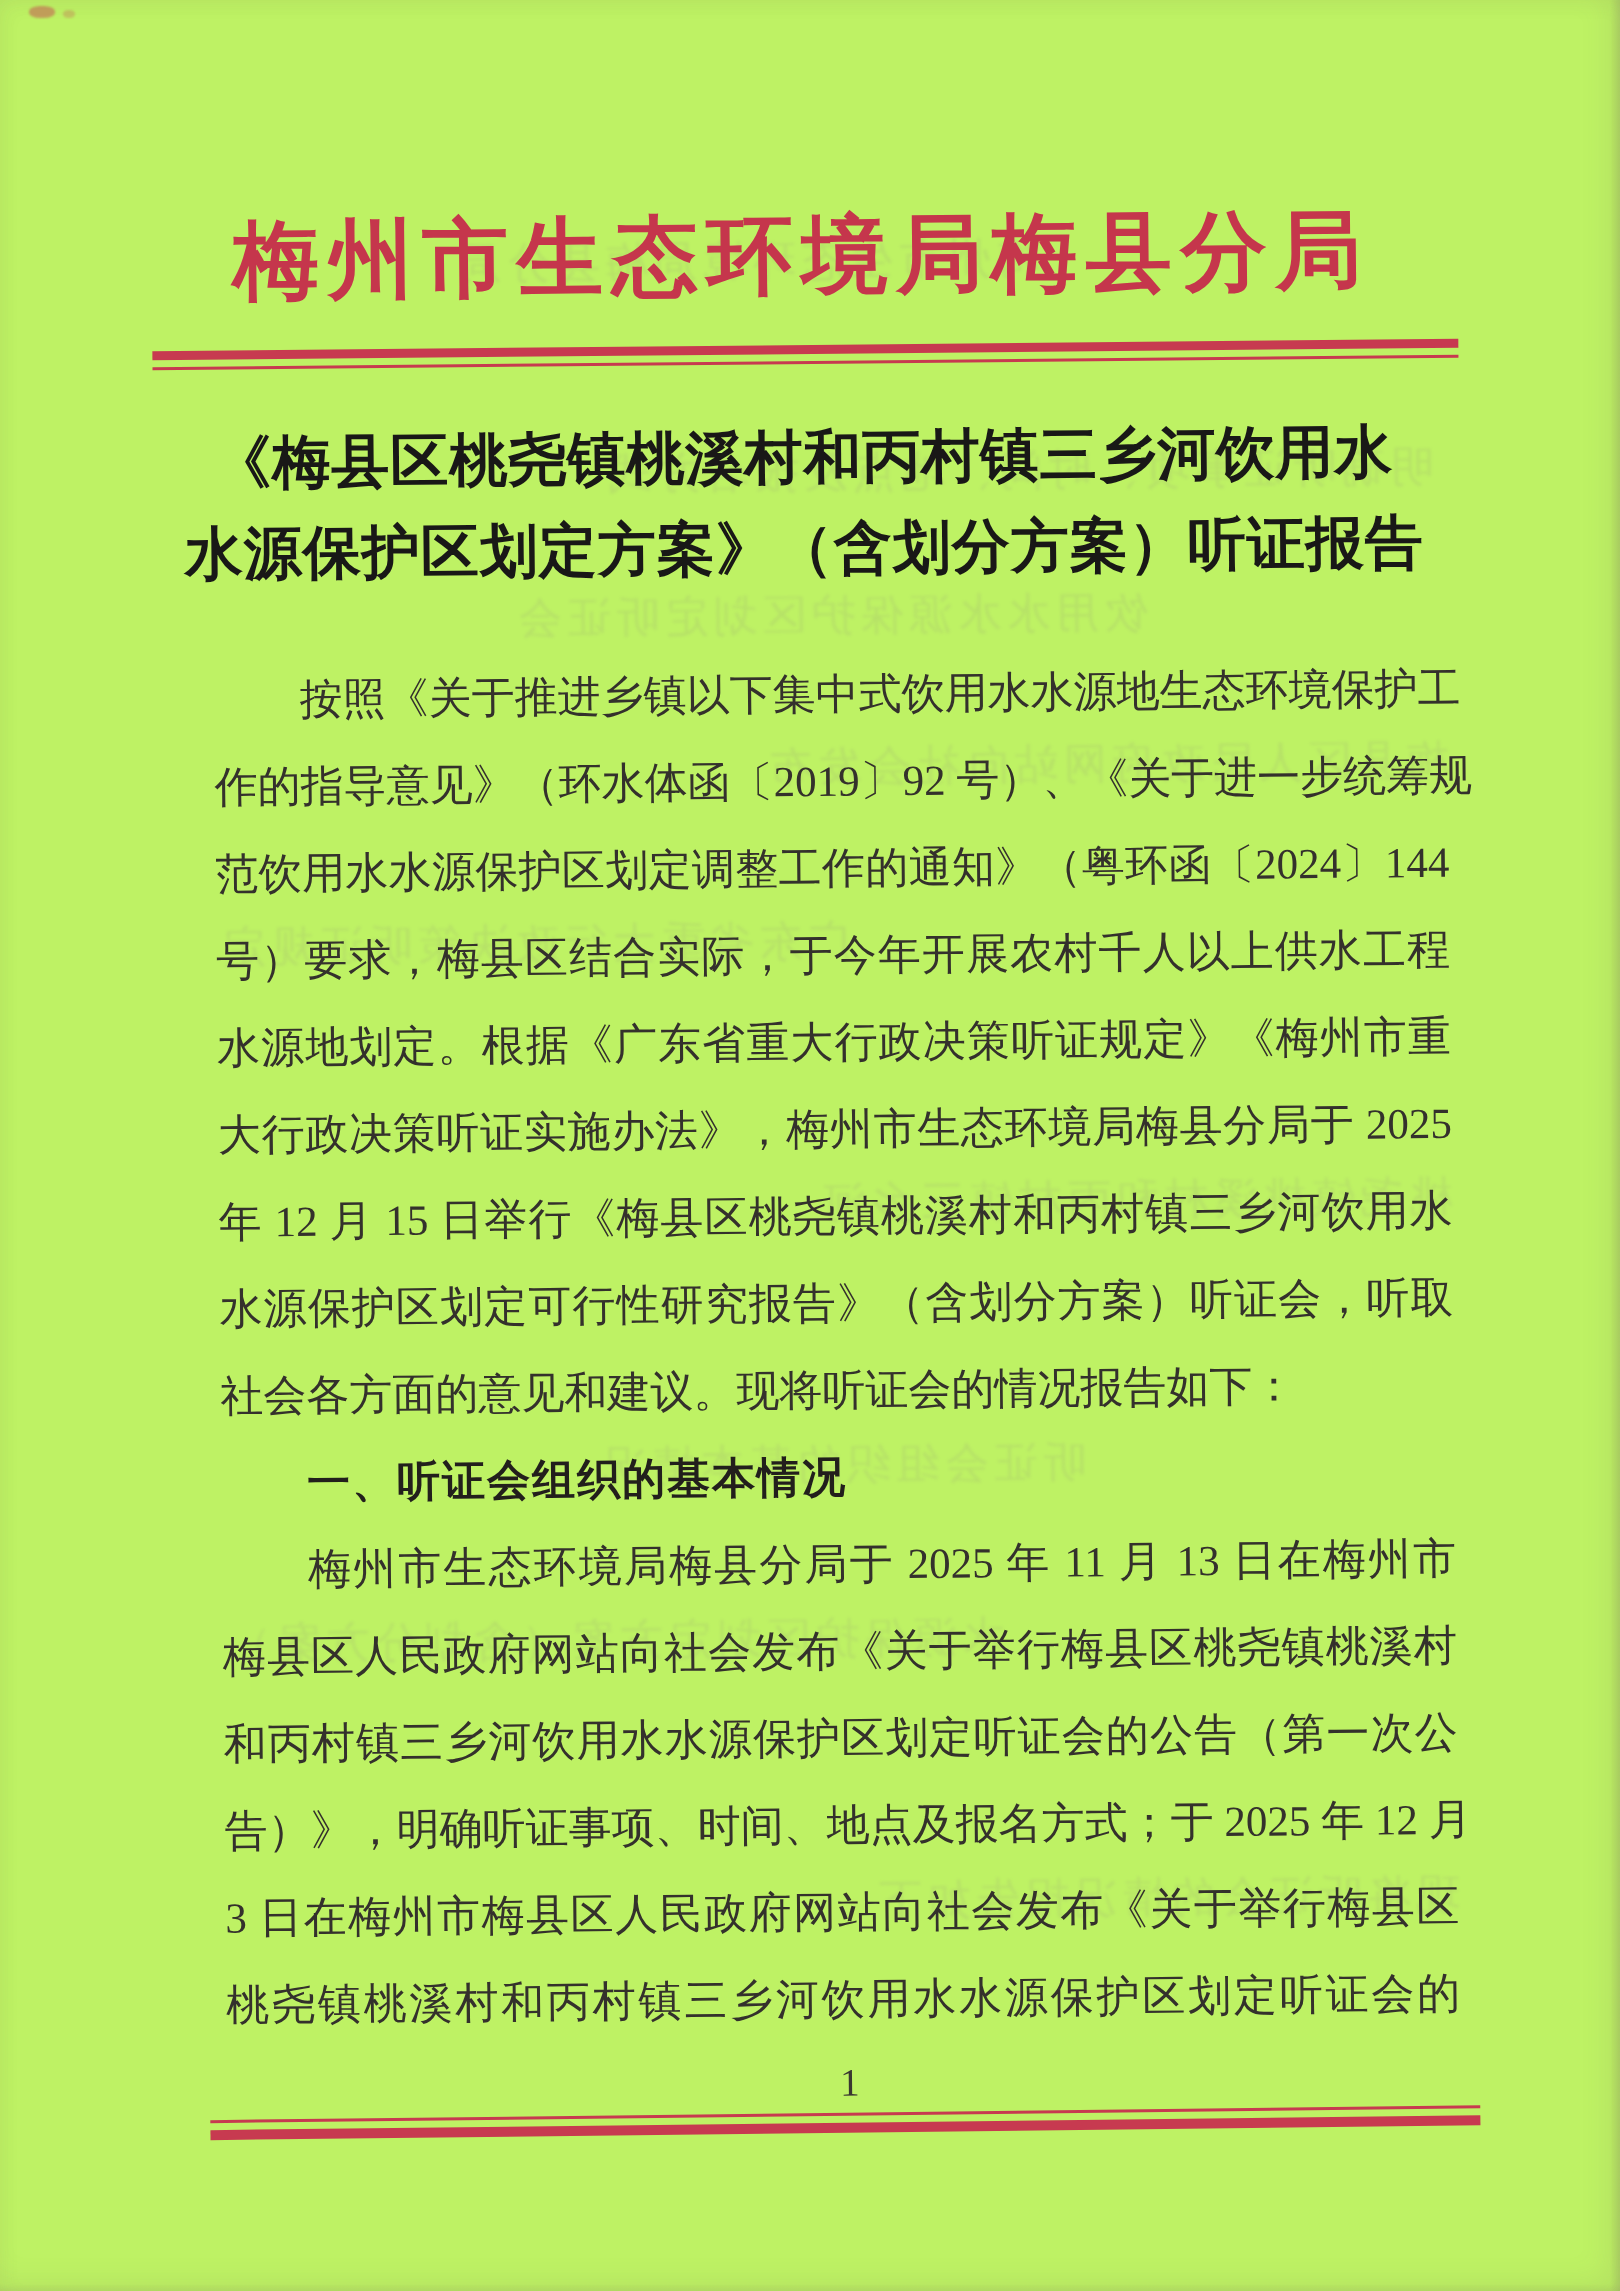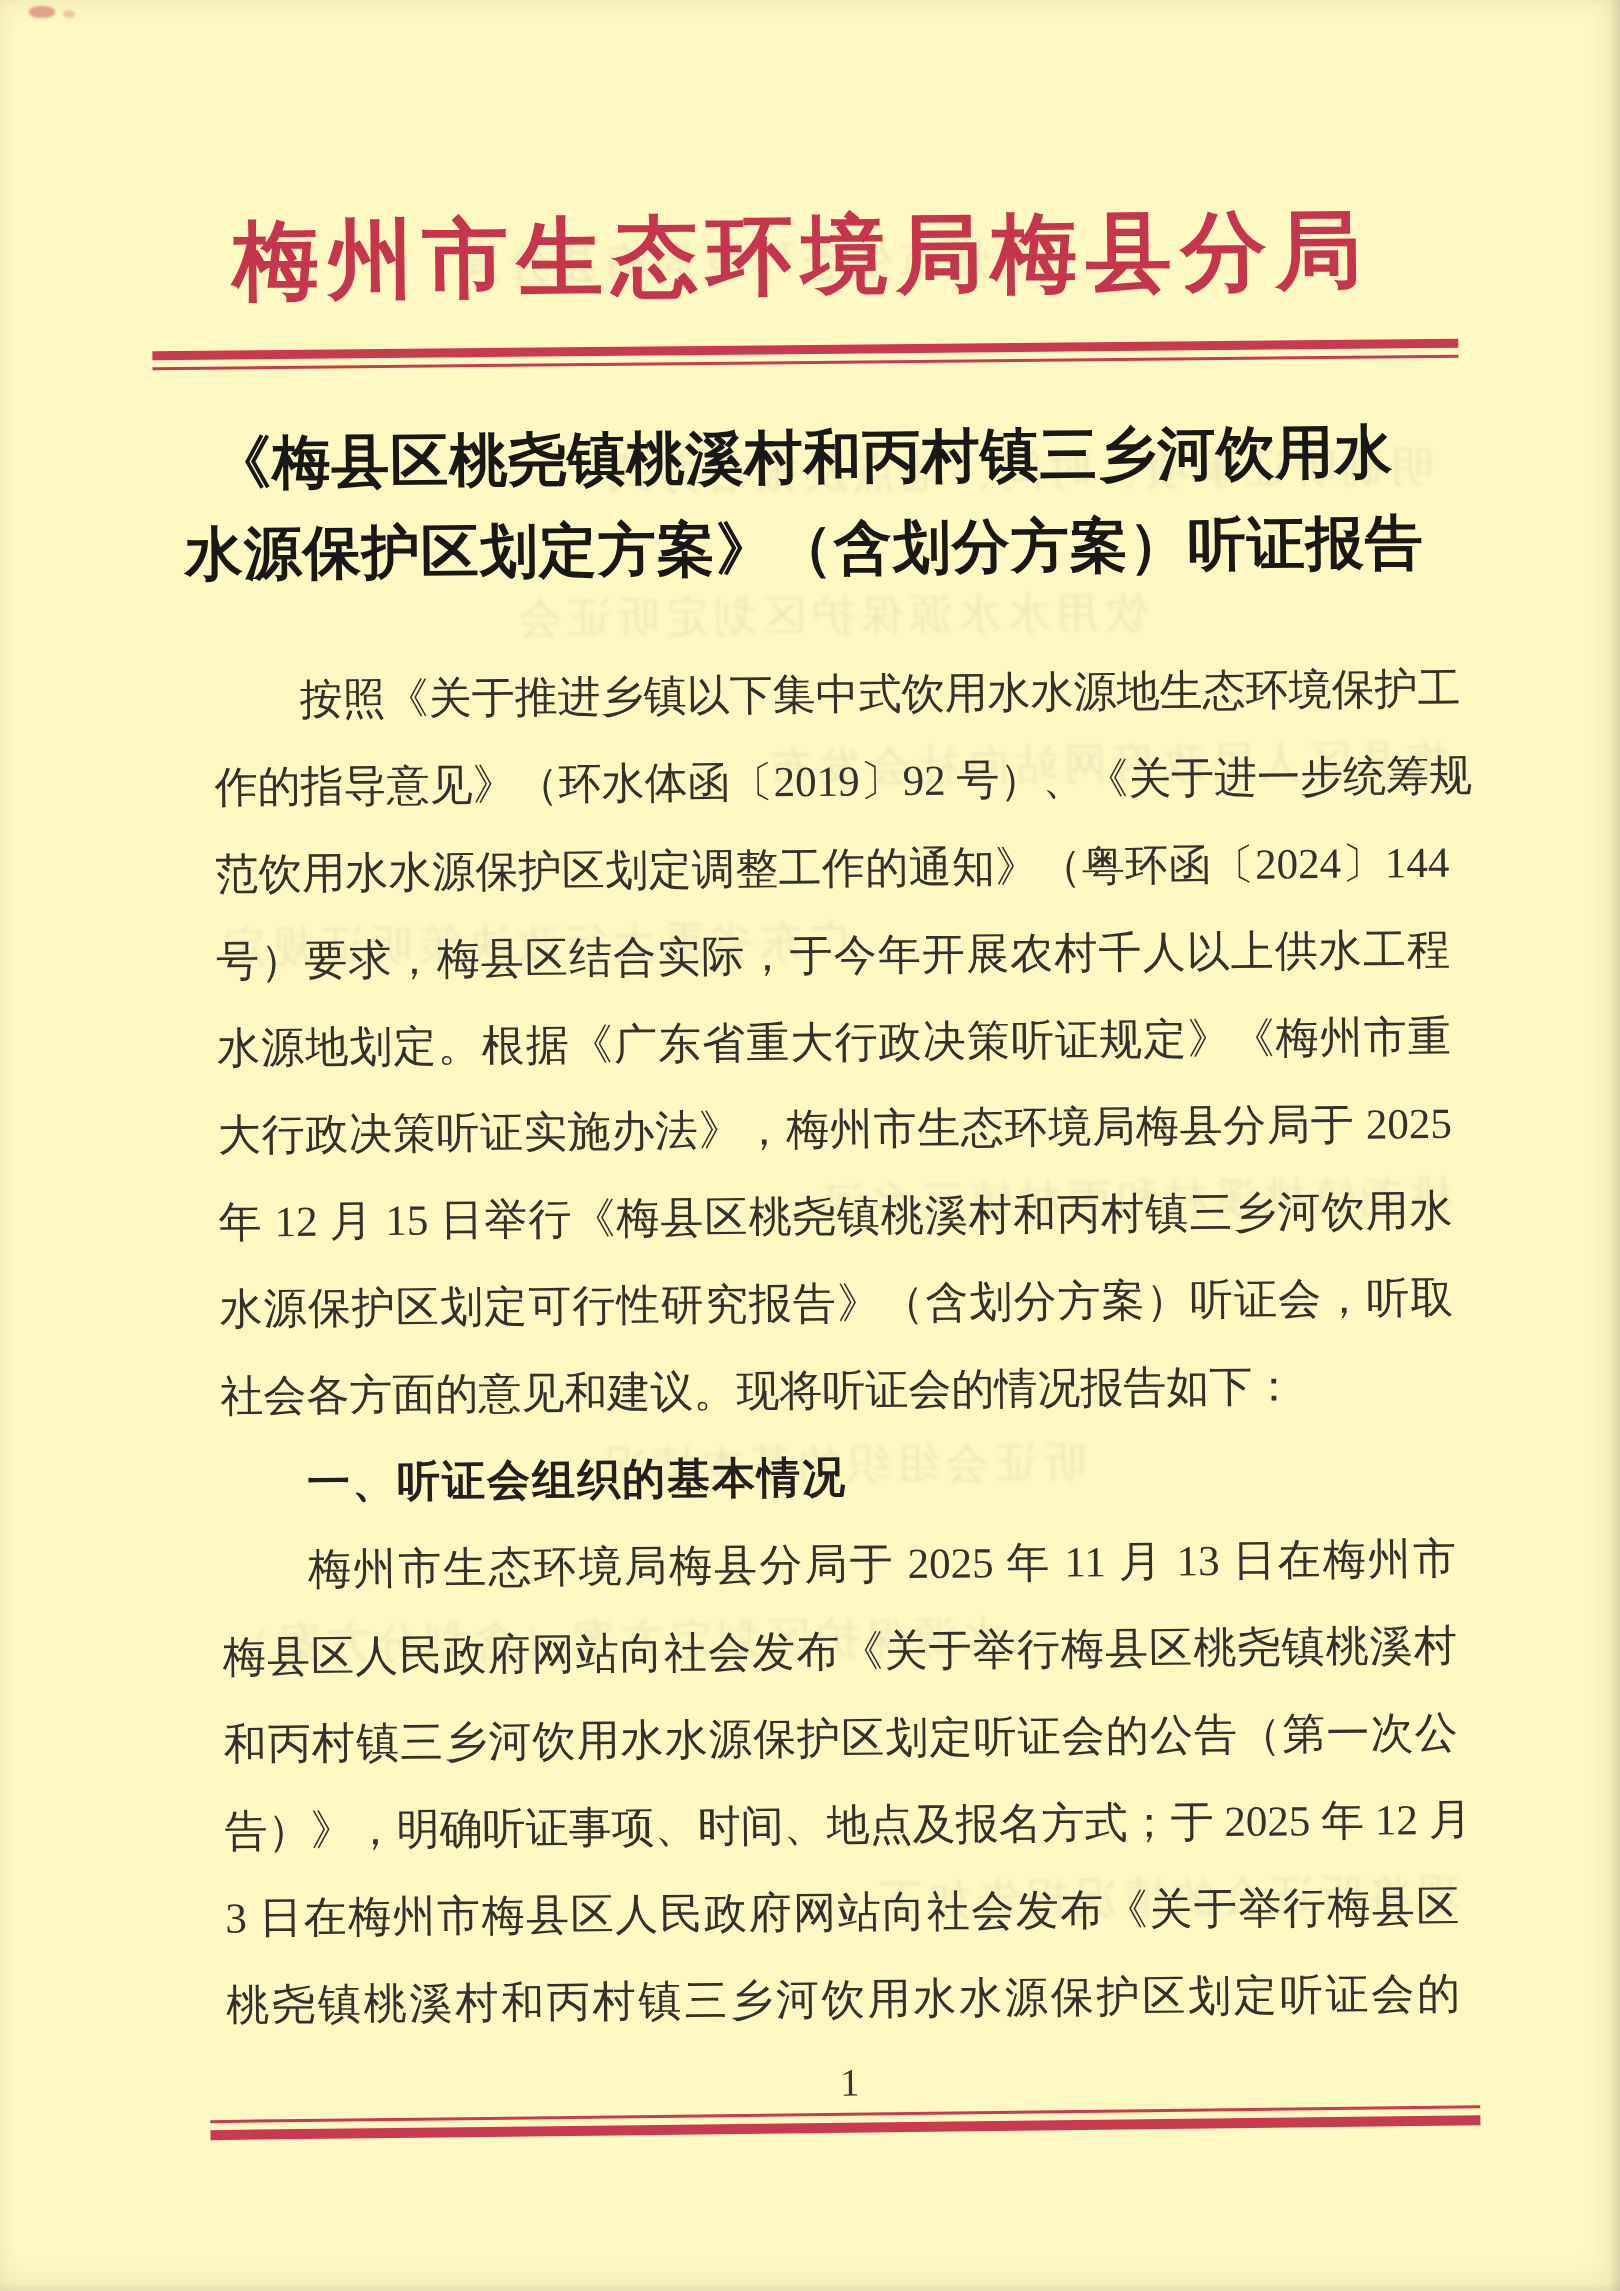--- a/index.html
+++ b/index.html
@@ -4,21 +4,21 @@
 <style>
   html,body{margin:0;padding:0;}
   body{
     width:1620px;height:2292px;
     background:#f6f4ef;
     font-family:"Liberation Serif","DejaVu Serif",serif;
     overflow:hidden;
   }
   .page{
     position:relative;width:1620px;height:2292px;
-    background:#fef9c3;
+    background:#bef264;
     box-shadow:inset -11.8px -9.8px 29px rgba(95,88,76,.10), inset 4.9px 5.9px 17.6px rgba(95,88,76,.05);
     overflow:hidden;
   }
   .edge-right{position:absolute;right:0;top:0;bottom:0;width:9.8px;
     background:linear-gradient(to right, rgba(0,0,0,0), rgba(120,110,98,.20));}
   .edge-bottom{position:absolute;left:0;right:0;bottom:0;height:7.8px;
     background:linear-gradient(to bottom, rgba(0,0,0,0), rgba(120,110,98,.12));}
   .speck{position:absolute;background:rgba(199,58,80,.45);border-radius:45%;filter:blur(1px);}
   .speck.s1{top:5.9px;left:29px;width:25.5px;height:11.8px;}
   .speck.s2{top:9.8px;left:63px;width:11.8px;height:7.8px;opacity:.55;}

